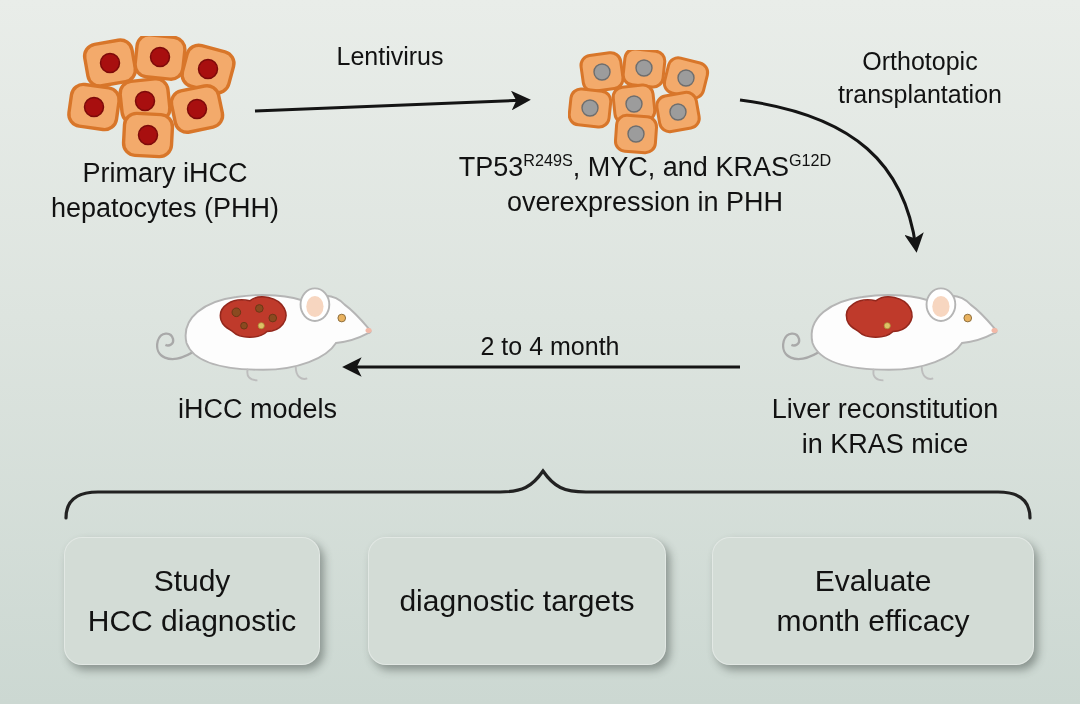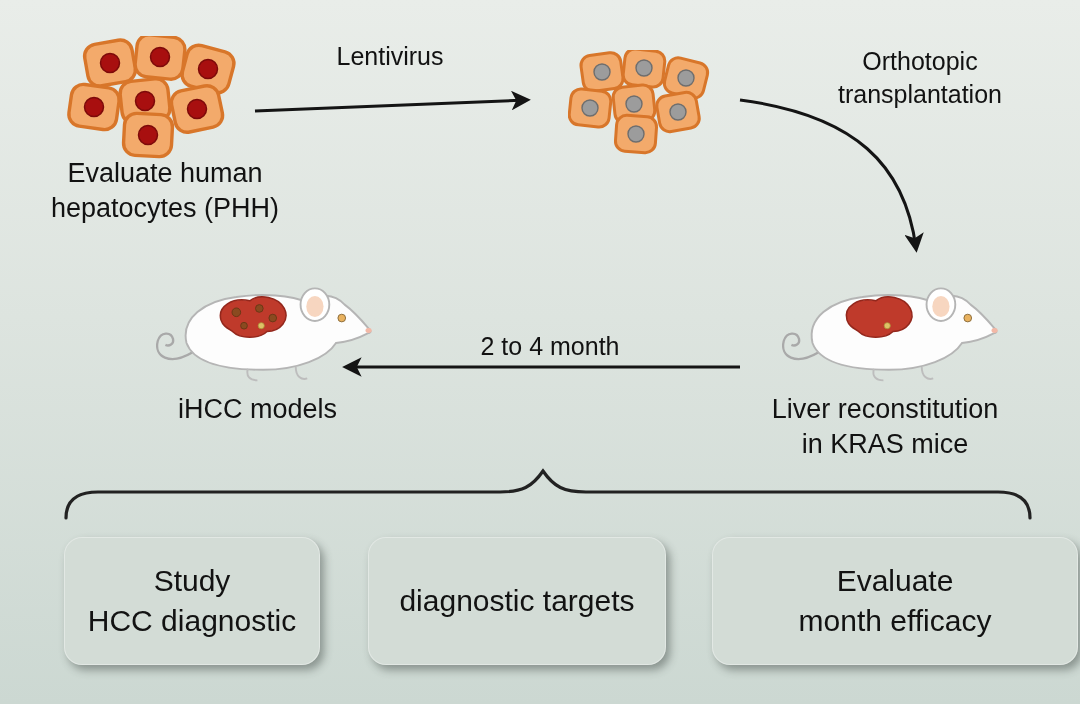--- a/index.html
+++ b/index.html
@@ -105,28 +105,32 @@
     <path d="M 100 105 C 98 113, 102 117, 110 117 M 150 103 C 150 113, 156 117, 162 115" fill="none" stroke="#bdbdbd" stroke-width="2"></path>
     <ellipse cx="170" cy="38" rx="15" ry="17" fill="#ffffff" stroke="#b5b5b5" stroke-width="2"></ellipse>
     <ellipse cx="170" cy="40" rx="9" ry="11" fill="#f7d6c0"></ellipse>
     <circle cx="198" cy="52" r="4" fill="#e9b25f" stroke="#8a6b3a" stroke-width="1"></circle>
     <ellipse cx="226" cy="65" rx="3.2" ry="2.6" fill="#f3b8a6"></ellipse>
     <path d="M 72 54 C 68 40, 84 30, 102 34 C 112 26, 132 30, 138 42 C 144 54, 134 66, 120 66 C 112 74, 92 74, 84 66 C 78 62, 74 60, 72 54 Z" fill="#bf3a2b" stroke="#93271c" stroke-width="1.6"></path>
     <circle cx="114" cy="60" r="3.2" fill="#dec267" stroke="#a89436" stroke-width="0.8"></circle>
   </svg>
 
   <div class="label big" style="left:25px;top:156px;width:280px">
-    <div>Evaluate human</div>
+    <div>Primary iHCC</div>
     <div>hepatocytes (PHH)</div>
   </div>
 
   <div class="label ital" style="left:285px;top:40px;width:210px">
     <div>Lentivirus</div>
   </div>
 
+  <div class="label big" style="left:415px;top:150px;width:460px">
+    <div><span>TP53</span><sup>R249S</sup><span>, MYC, and KRAS</span><sup>G12D</sup></div>
+    <div>overexpression in PHH</div>
+  </div>
 
   <div class="label ital" style="left:795px;top:45px;width:250px">
     <div>Orthotopic</div>
     <div>transplantation</div>
   </div>
 
   <div class="label ital" style="left:450px;top:330px;width:200px">2 to 4 month</div>
 
   <div class="label big" style="left:130px;top:392px;width:255px">iHCC models</div>
 
@@ -135,18 +139,18 @@
     <div>in KRAS mice</div>
   </div>
 
   <div class="appbox" style="left:64px;width:256px">
     <div>Study</div>
     <div>HCC diagnostic</div>
   </div>
   <div class="appbox" style="left:368px;width:298px">
     <div>diagnostic targets</div>
   </div>
-  <div class="appbox" style="left:712px;width:366px">
+  <div class="appbox" style="left:712px;width:322px">
     <div>Evaluate</div>
     <div>month efficacy</div>
   </div>
 
 </div>
 
 </body></html>

